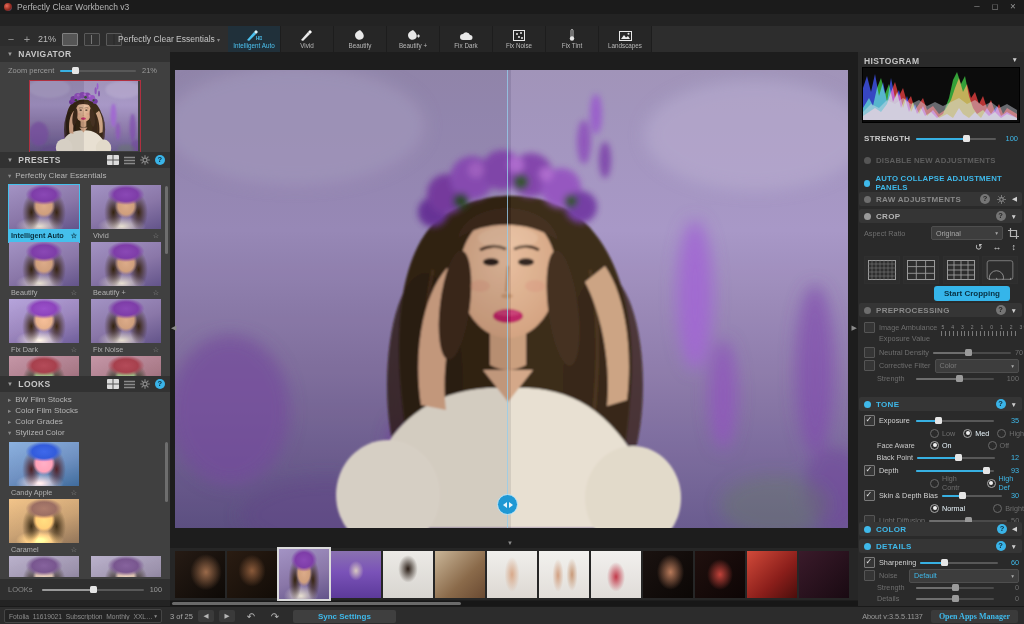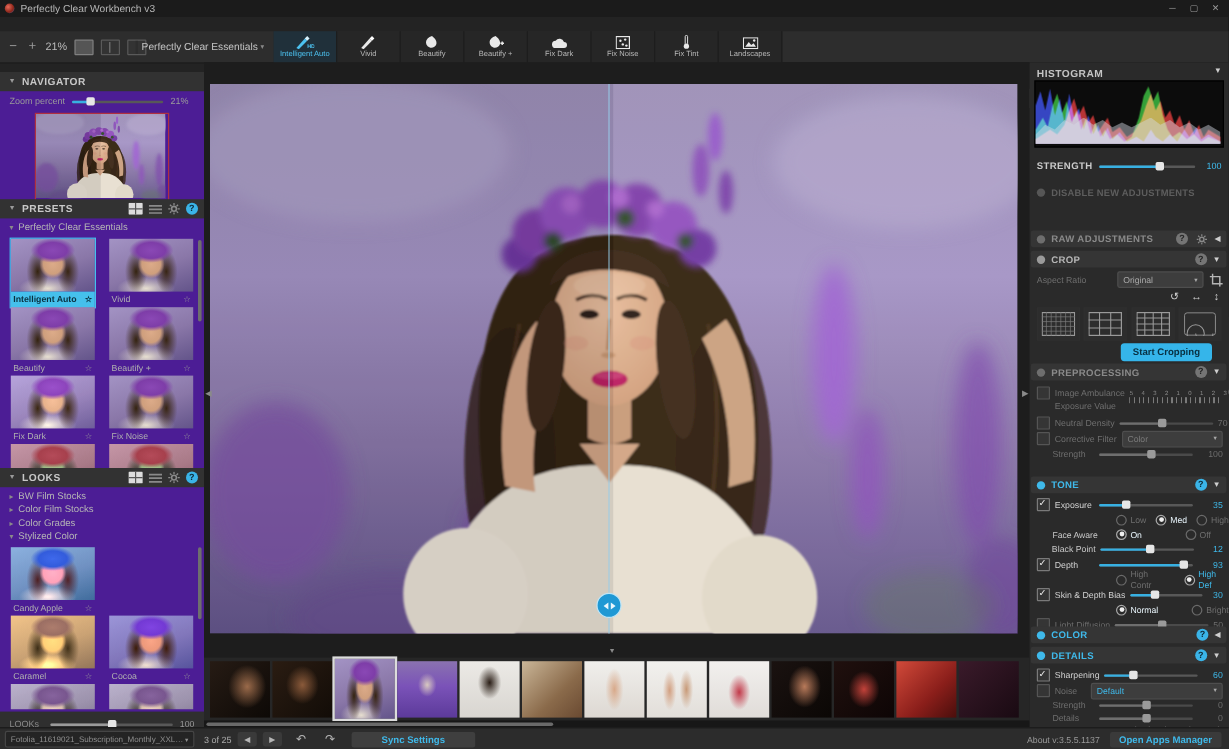--- a/index.html
+++ b/index.html
@@ -22,21 +22,21 @@
   .tb-dd{position:absolute;left:118px;top:5px;width:102px;height:16px;font-size:8.5px;color:#c5c5c5;display:flex;align-items:center;justify-content:space-between;}
   .tb-presets{position:absolute;left:228px;top:0;height:26px;display:flex;background:#262626;}
   .tbp{width:52px;height:26px;border-right:1px solid #1d1d1d;display:flex;flex-direction:column;align-items:center;justify-content:center;font-size:6.3px;color:#b8b8b8;gap:1px;}
   .tbp .ic{height:11px;display:flex;align-items:flex-end;}
   .tbp.active{background:#20303a;color:#4cc2f0;}
   .tb-right{position:absolute;right:4px;top:5px;display:flex;gap:25px;margin-top:43px;}
   .tbbtn{height:16px;border-radius:2px;background:#3d3d3d;color:#cfcfcf;font-size:8.5px;display:flex;align-items:center;justify-content:center;}
   .tbbtn.learn{width:66px;}.tbbtn.saveall{width:62px;}
   .tbbtn.save{width:44px;background:#3db6ea;color:#0b3344;font-weight:bold;}
   
-  .lsb{position:absolute;left:0;top:60px;width:170px;height:554px;background:#4c1d95;overflow:hidden;}
+  .lsb{position:absolute;left:0;top:46px;width:170px;height:554px;background:#404040;overflow:hidden;}
   .shead{position:absolute;left:0;width:170px;height:16px;background:#323232;display:flex;align-items:center;font-size:8.5px;font-weight:bold;color:#c8c8c8;letter-spacing:.4px;}
   .shead .tri{font-size:6px;color:#9a9a9a;margin:0 5px 0 7px;}
   .shead .hicons{margin-left:auto;display:flex;align-items:center;gap:4px;padding-right:5px;}
   .gicon{width:12px;height:10px;display:flex;align-items:center;justify-content:center;}
   .qi{width:10px;height:10px;border-radius:50%;background:#3ab4e8;color:#0c2a38;font-size:7.5px;font-weight:bold;text-align:center;line-height:10px;}
   .qi.gray{background:#757575;color:#252525;}
   .navrow{position:absolute;left:0;top:20px;width:170px;display:flex;align-items:center;font-size:7.5px;color:#9a9a9a;padding-left:8px;box-sizing:border-box;}
   .navthumb{position:absolute;left:29px;top:34px;width:110px;height:72px;border:1px solid #b03040;overflow:hidden;}
   .navthumb svg{display:block;}
   
@@ -135,21 +135,21 @@
   .ruler .ticks{height:5px;background:repeating-linear-gradient(90deg,#7a7a7a 0 1px,transparent 1px 3.9px);}
   .nonoise{position:absolute;right:6px;font-size:7.2px;color:#c2c2c2;}
   
   .statusbar{position:absolute;left:0;top:606px;width:1024px;height:18px;background:#2c2c2c;border-top:1px solid #1a1a1a;display:flex;align-items:center;font-size:7.5px;color:#9a9a9a;}
   .filesel{margin-left:4px;width:148px;height:12px;background:#242424;border:1px solid #454545;border-radius:2px;display:flex;align-items:center;justify-content:space-between;padding:0 4px;font-size:6.7px;color:#8e8e8e;}
   .poslbl{margin-left:8px;font-size:7.5px;color:#aaa;}
   .navbtn{margin-left:5px;width:16px;height:12px;background:#3a3a3a;border-radius:2px;color:#b5b5b5;font-size:6.5px;display:flex;align-items:center;justify-content:center;}
   .undoredo{margin-left:8px;font-size:10px;color:#b5b5b5;width:16px;text-align:center;}
   .syncbtn{margin-left:10px;height:13px;padding:0 25px;background:#3f3f3f;border-radius:2px;color:#3fb9ea;font-weight:bold;font-size:8px;display:flex;align-items:center;}
   .aboutlbl{margin-left:auto;font-size:7.3px;color:#9a9a9a;}
-  .appsbtn{margin:0 6px 0 8px;height:13px;padding:0 8px;background:#3a3a3a;border-radius:2px;color:#3fb9ea;font-weight:bold;font-size:8px;display:flex;align-items:center;}
+  .appsbtn{margin:0 6px 0 8px;height:13px;padding:0 8px;background:#3a3a3a;border-radius:2px;color:#3fb9ea;font-weight:bold;font-size:8px;display:flex;align-items:center;font-family:Liberation Serif, serif;}
 </style>
 </head>
 <body>
 
 <svg width="0" height="0" style="position:absolute" aria-hidden="true">
   <defs>
     <linearGradient id="bgG" x1="0" y1="0" x2="0" y2="1">
       <stop offset="0" stop-color="#9c8fb6"></stop>
         <stop offset=".35" stop-color="#a493c4"></stop>
       <stop offset=".65" stop-color="#8a77a8"></stop>
@@ -502,27 +502,20 @@
       </div>
     </div>
     <div class="cellrow" style="top:453px">
       <div class="cell">
         <div class="ph pm tint-caramel"></div>
         <div class="lab">
             <span>Caramel</span>
             <span class="star">☆</span>
           </div>
       </div>
-      <div class="cell">
-        <div class="ph pm tint-cocoa"></div>
-        <div class="lab">
-            <span>Cocoa</span>
-            <span class="star">☆</span>
-          </div>
-      </div>
     </div>
     <div class="cellrow" style="top:510px;height:21px;overflow:hidden">
       <div class="cell">
           <div class="ph pm tint-pale"></div>
         </div>
       <div class="cell">
           <div class="ph pm tint-pale"></div>
         </div>
     </div>
     <div class="sbv" style="left:165px;top:396px;height:60px"></div>
@@ -584,20 +577,24 @@
       <div class="sl cy" style="width:80px">
           <i class="fill" style="width:62%"></i>
           <i class="th" style="left:62%"></i>
         </div>
       <span style="width:22px;text-align:right;color:#3fb9ea">100</span>
     </div>
     <div class="bulrow" style="top:104px;color:#5e5e5e">
       <span class="dot" style="background:#565656"></span>
       <span>DISABLE NEW ADJUSTMENTS</span>
     </div>
+    <div class="bulrow" style="top:122px;color:#3fb9ea">
+      <span class="dot" style="background:#3fb9ea"></span>
+      <span>AUTO COLLAPSE ADJUSTMENT PANELS</span>
+    </div>
 
     <div class="phead" style="top:140px">
       <span class="pdot" style="background:#6e6e6e"></span>
       <span class="ttl" style="color:#8a8a8a">RAW ADJUSTMENTS</span>
       <span class="qi gray">?</span>
       <span class="gicon">
           <svg width="9" height="9" viewBox="0 0 10 10">
             <circle cx="5" cy="5" r="2" fill="none" stroke="#8a8a8a" stroke-width="1.3"></circle>
             <path d="M5 0.2 V2 M5 8 V9.8 M0.2 5 H2 M8 5 H9.8 M1.6 1.6 L2.9 2.9 M7.1 7.1 L8.4 8.4 M8.4 1.6 L7.1 2.9 M2.9 7.1 L1.6 8.4" stroke="#8a8a8a" stroke-width="1.1"></path>
           </svg>

